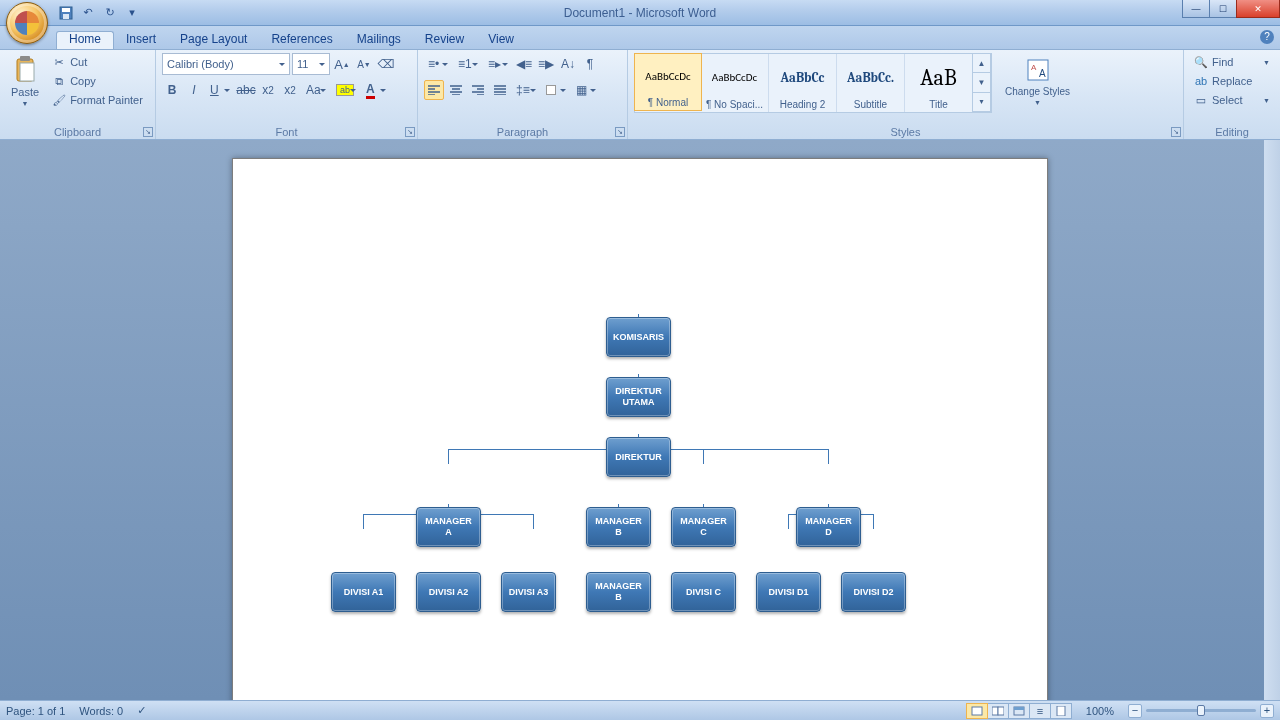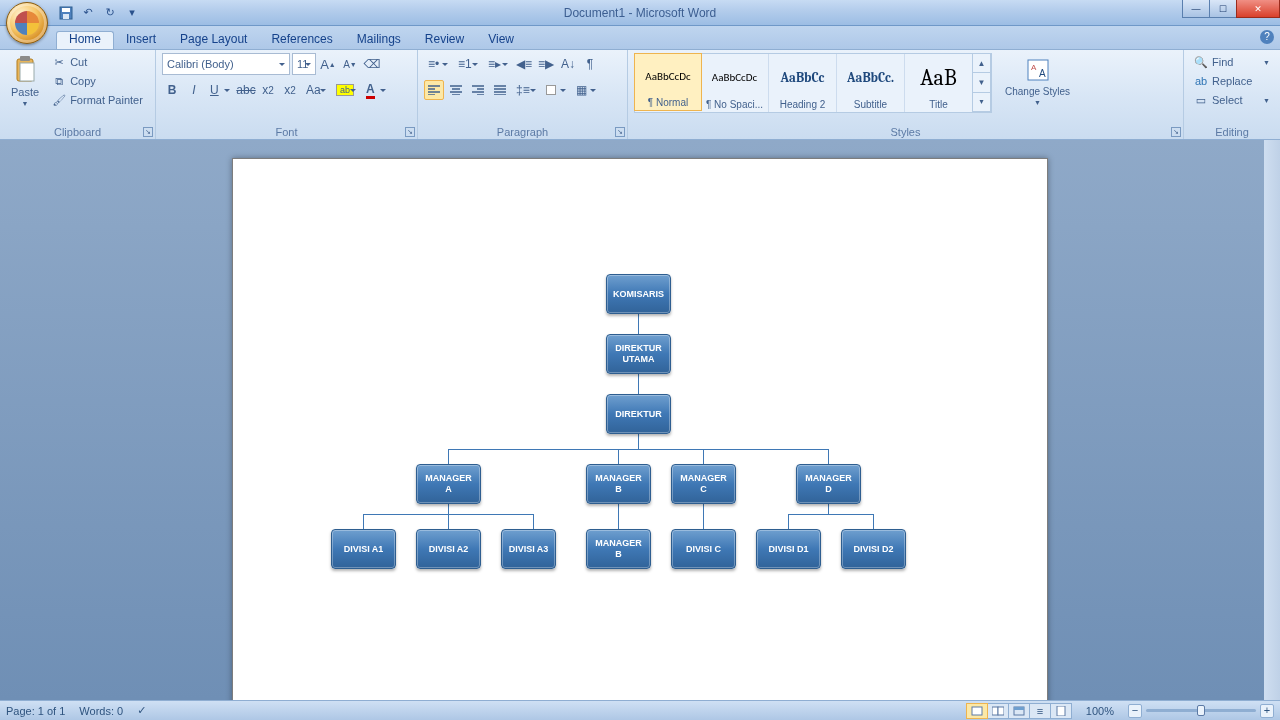--- a/index.html
+++ b/index.html
@@ -62,21 +62,21 @@
 .gitem:nth-child(6) .prev{font-size:13px;color:#8b8b8b;font-style:italic;}
 .gmore{width:18px;display:flex;flex-direction:column;}
 .gmore div{flex:1;border:1px solid #b5cbe3;margin:-1px 0 0 -1px;display:flex;align-items:center;justify-content:center;font-size:8px;color:#42618d;}
 
 
 .workspace{position:absolute;left:0;right:0;top:140px;bottom:20px;background:linear-gradient(#8fa9c8,#6f8fb5);overflow:hidden;}
 .page{position:absolute;left:232px;top:18px;width:816px;height:1056px;background:#fff;border:1px solid #7d7d7d;box-shadow:0 0 6px rgba(0,0,0,.35);}
 .chart{position:absolute;left:100px;top:115px;width:610px;height:320px;}
 
 
-.node{position:absolute;border-radius:4px;background:linear-gradient(#6f9fcf,#3f78b5 50%,#316399);border:1px solid #2e5e90;box-shadow:inset 0 0 0 1px rgba(255,255,255,.3),0 2px 3px rgba(0,0,0,.3);color:#fff;font-size:9px;font-weight:600;display:flex;align-items:center;justify-content:center;text-align:center;padding:2px 4px;line-height:1.2;}
+.node{position:absolute;border-radius:4px;background:linear-gradient(#6f9fcf,#3f78b5 50%,#316399);border:1px solid #2e5e90;box-shadow:inset 0 0 0 1px rgba(255,255,255,.3),0 2px 3px rgba(0,0,0,.3);color:#fff;font-size:9px;font-weight:600;display:flex;align-items:center;justify-content:center;text-align:center;padding:2px 4px;line-height:1.2;margin-top:43px;}
 .conn{position:absolute;background:#3f78b5;}
 .connH{height:1px;} .connV{width:1px;}
 
 
 .scrollstrip{position:absolute;right:0;top:0;bottom:0;width:16px;background:linear-gradient(90deg,#cfdef0,#bfd1e7);}
 
 
 .statusbar{position:absolute;left:0;right:0;bottom:0;height:20px;background:linear-gradient(#cfe0f4,#aec7e5);border-top:1px solid #8faed2;font-size:11px;color:#2f547f;display:flex;align-items:center;padding:0 6px;gap:14px;}
 .statusbar .spacer{flex:1;}
 .viewbtns{display:flex;gap:0;}
@@ -162,21 +162,21 @@
     </div>
     <div class="group-label">Clipboard</div>
     <div class="dlg-launcher">↘</div>
   </div>
 
   <div class="group" style="width:262px">
     <div class="group-body">
       <div class="tool-rows" style="width:100%">
         <div class="tool-row">
           <div class="combo" style="width:128px">Calibri (Body)</div>
-          <div class="combo" style="width:24px">11</div>
+          <div class="combo" style="width:38px">11</div>
           <div class="ibtn" title="Grow Font">
               <span style="font-size:13px">A</span>
               <sup style="font-size:7px">▲</sup>
             </div>
           <div class="ibtn">
               <span style="font-size:10px">A</span>
               <sup style="font-size:7px">▼</sup>
             </div>
           <div class="ibtn">⌫</div>
         </div>

